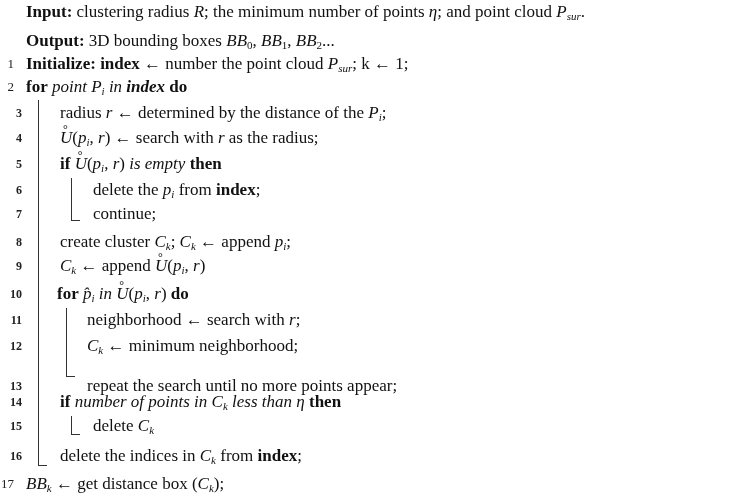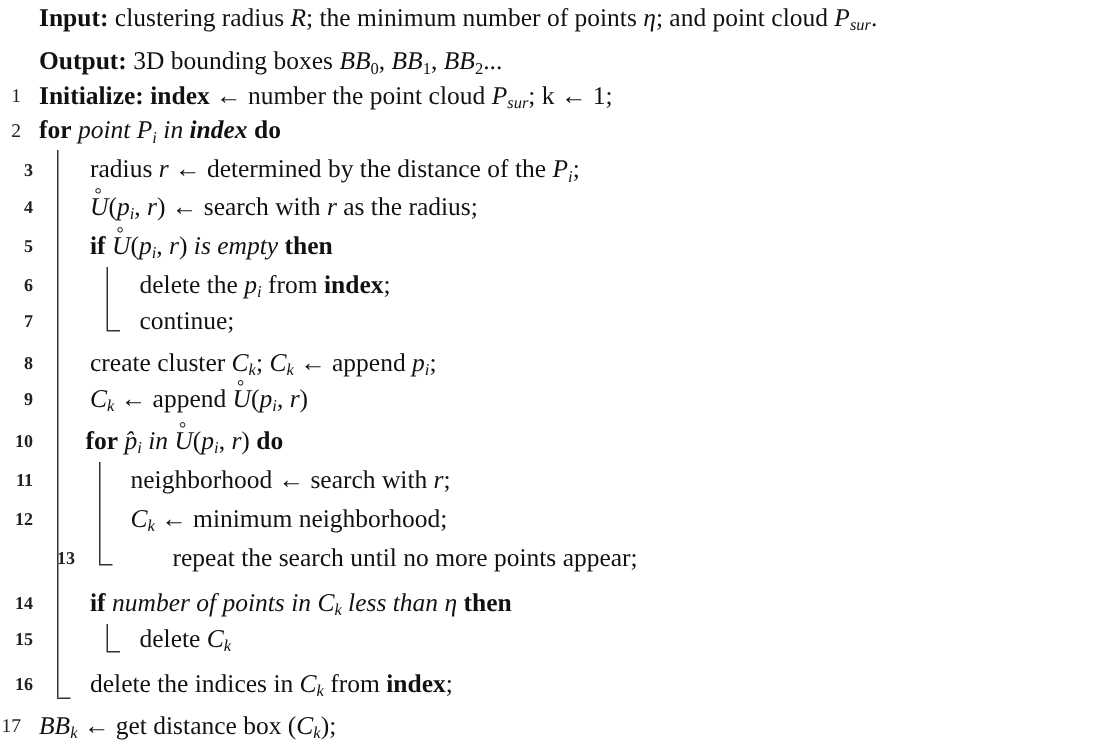--- a/index.html
+++ b/index.html
@@ -135,21 +135,21 @@
     </span>
   </div>
 
   <div class="row" style="top:334px; width:731px;">
     <span class="ln">12</span>
     <span class="txt" style="left:87px;">
       <i>C</i><sub><i>k</i></sub><span> ← minimum neighborhood;</span>
     </span>
   </div>
 
-  <div class="row" style="top:360px; width:677px;margin-left:28px;">
+  <div class="row" style="top:374px; width:677px;">
     <span class="ln">13</span>
     <span class="txt" style="left:87px;">
       <span>repeat the search until no more points appear;</span>
     </span>
   </div>
 
   <div class="row" style="top:390px; width:646px;">
     <span class="ln">14</span>
     <span class="txt" style="left:60px;">
       <b>if</b><i> number of points in </i><i>C</i><sub><i>k</i></sub><i> less than </i><i>η</i><b> then</b>

